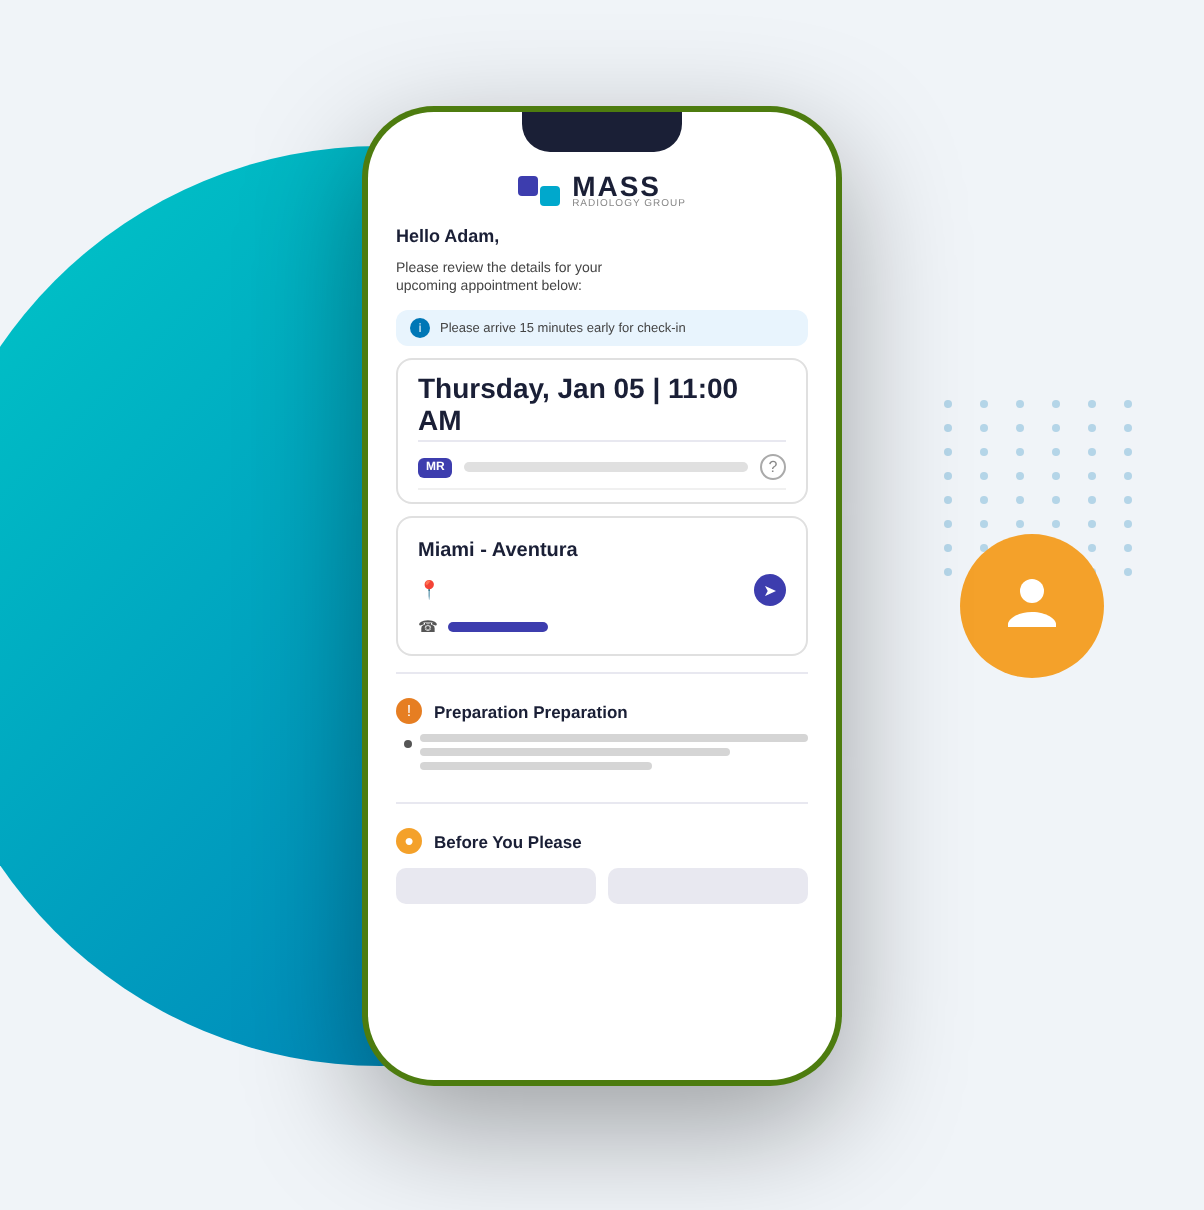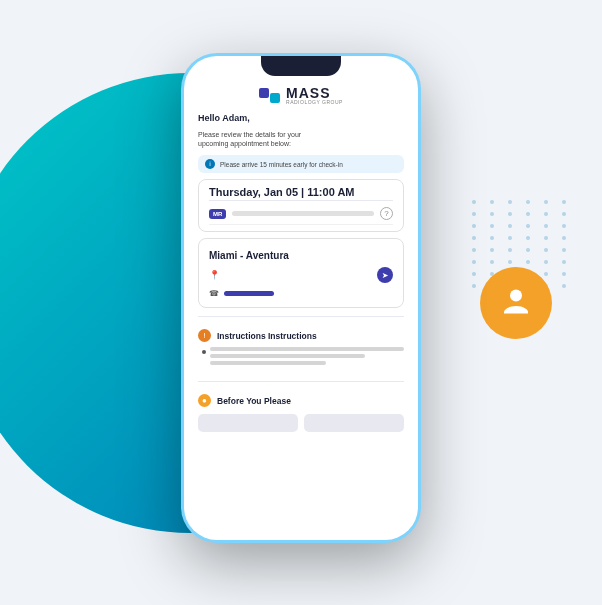--- a/index.html
+++ b/index.html
@@ -62,21 +62,21 @@
       background: rgba(0,119,182,0.25);
       display: block;
     }
 
     
     .phone {
       position: relative;
       z-index: 3;
       width: 240px;
       height: 490px;
-      background: #7dd3fc;
+      background: #4d7c0f;
       border-radius: 36px;
       padding: 3px;
       box-shadow: 0 20px 60px rgba(0,0,0,0.35);
       margin-top: -10px;
     }
 
     .phone-inner {
       width: 100%;
       height: 100%;
       background: #fff;
@@ -178,21 +178,21 @@
     }
 
     
     .date-card {
       border: 1px solid #e0e0e0;
       border-radius: 8px;
       padding: 6px 10px;
     }
 
     .date-text {
-      font-size: 11px;
+      font-size: 14px;
       font-weight: 700;
       color: #1a1f36;
     }
 
     
     .mr-row {
       display: flex;
       align-items: center;
       gap: 6px;
       padding: 4px 0;
@@ -510,21 +510,21 @@
           <span class="phone-icon">☎</span>
           <div class="phone-link"></div>
         </div>
       </div>
 
       <div class="divider"></div>
 
       <div>
         <div class="section-header">
           <div class="section-icon-orange">!</div>
-          <span class="section-title">Instructions Instructions</span>
+          <span class="section-title">Preparation Preparation</span>
         </div>
         <div class="prep-content">
           <div class="prep-bullet">
             <div class="bullet-dot"></div>
             <div class="prep-lines">
               <div class="prep-line full"></div>
               <div class="prep-line medium"></div>
               <div class="prep-line short"></div>
             </div>
           </div>

